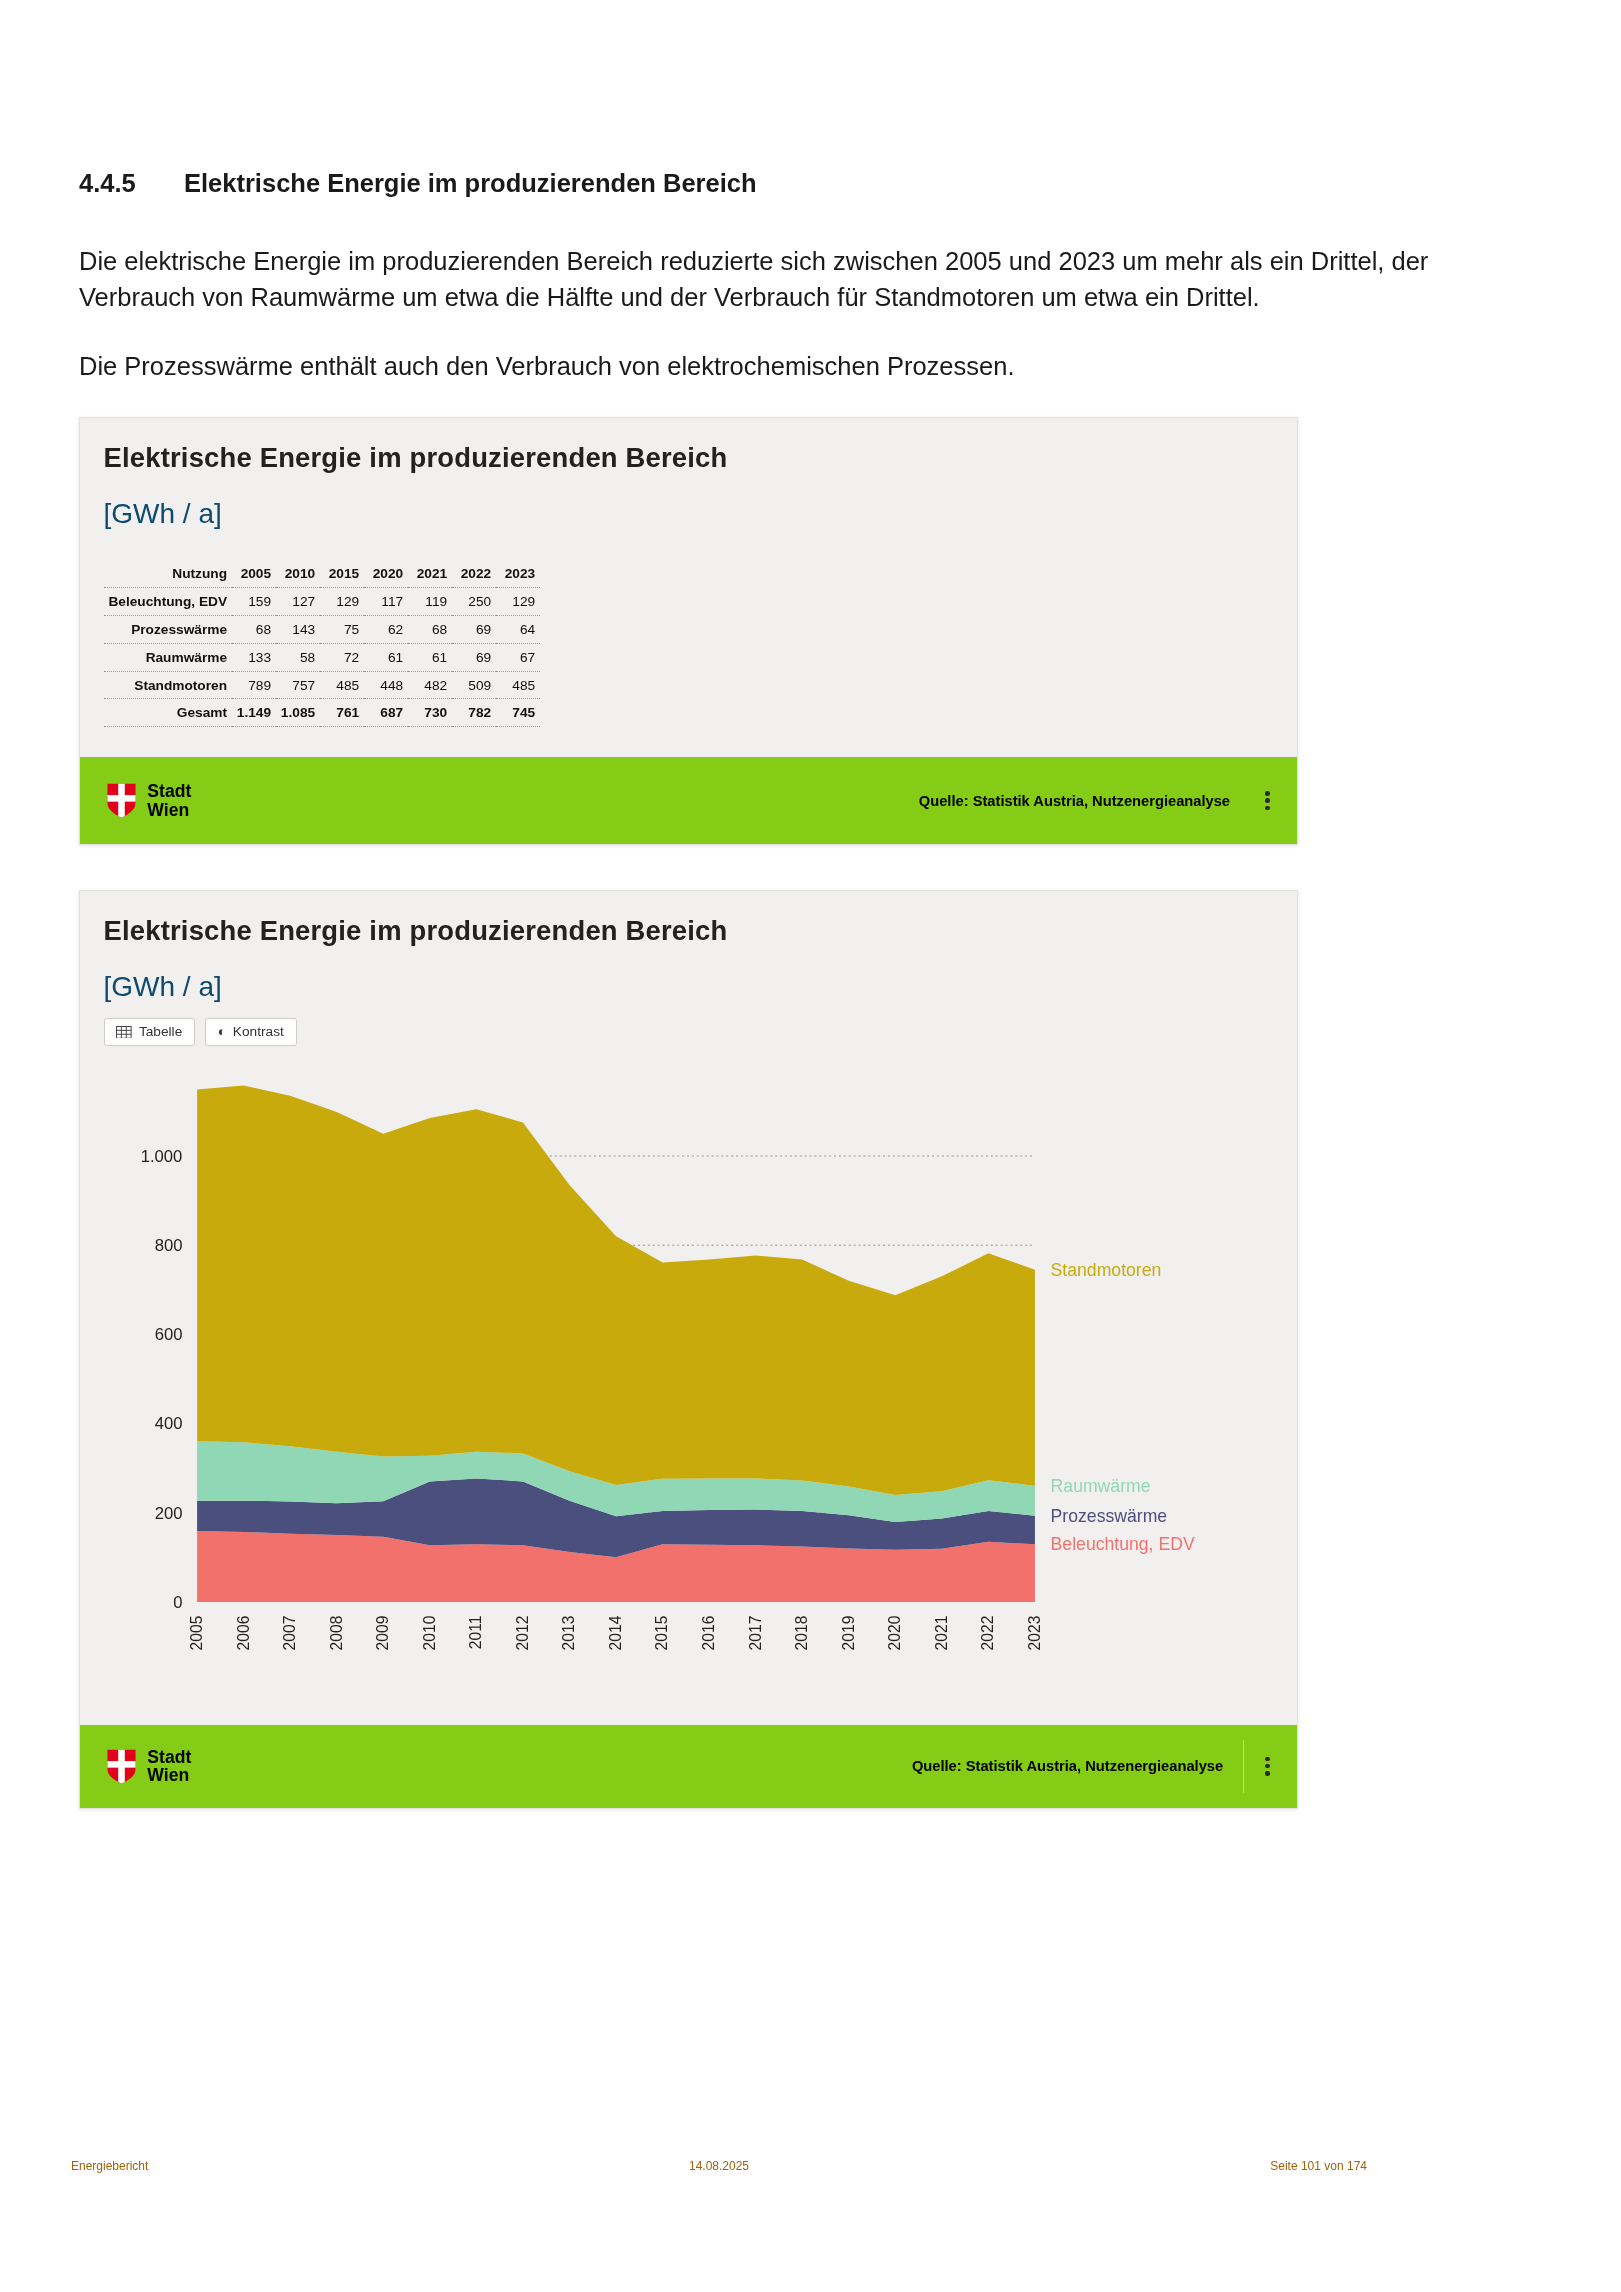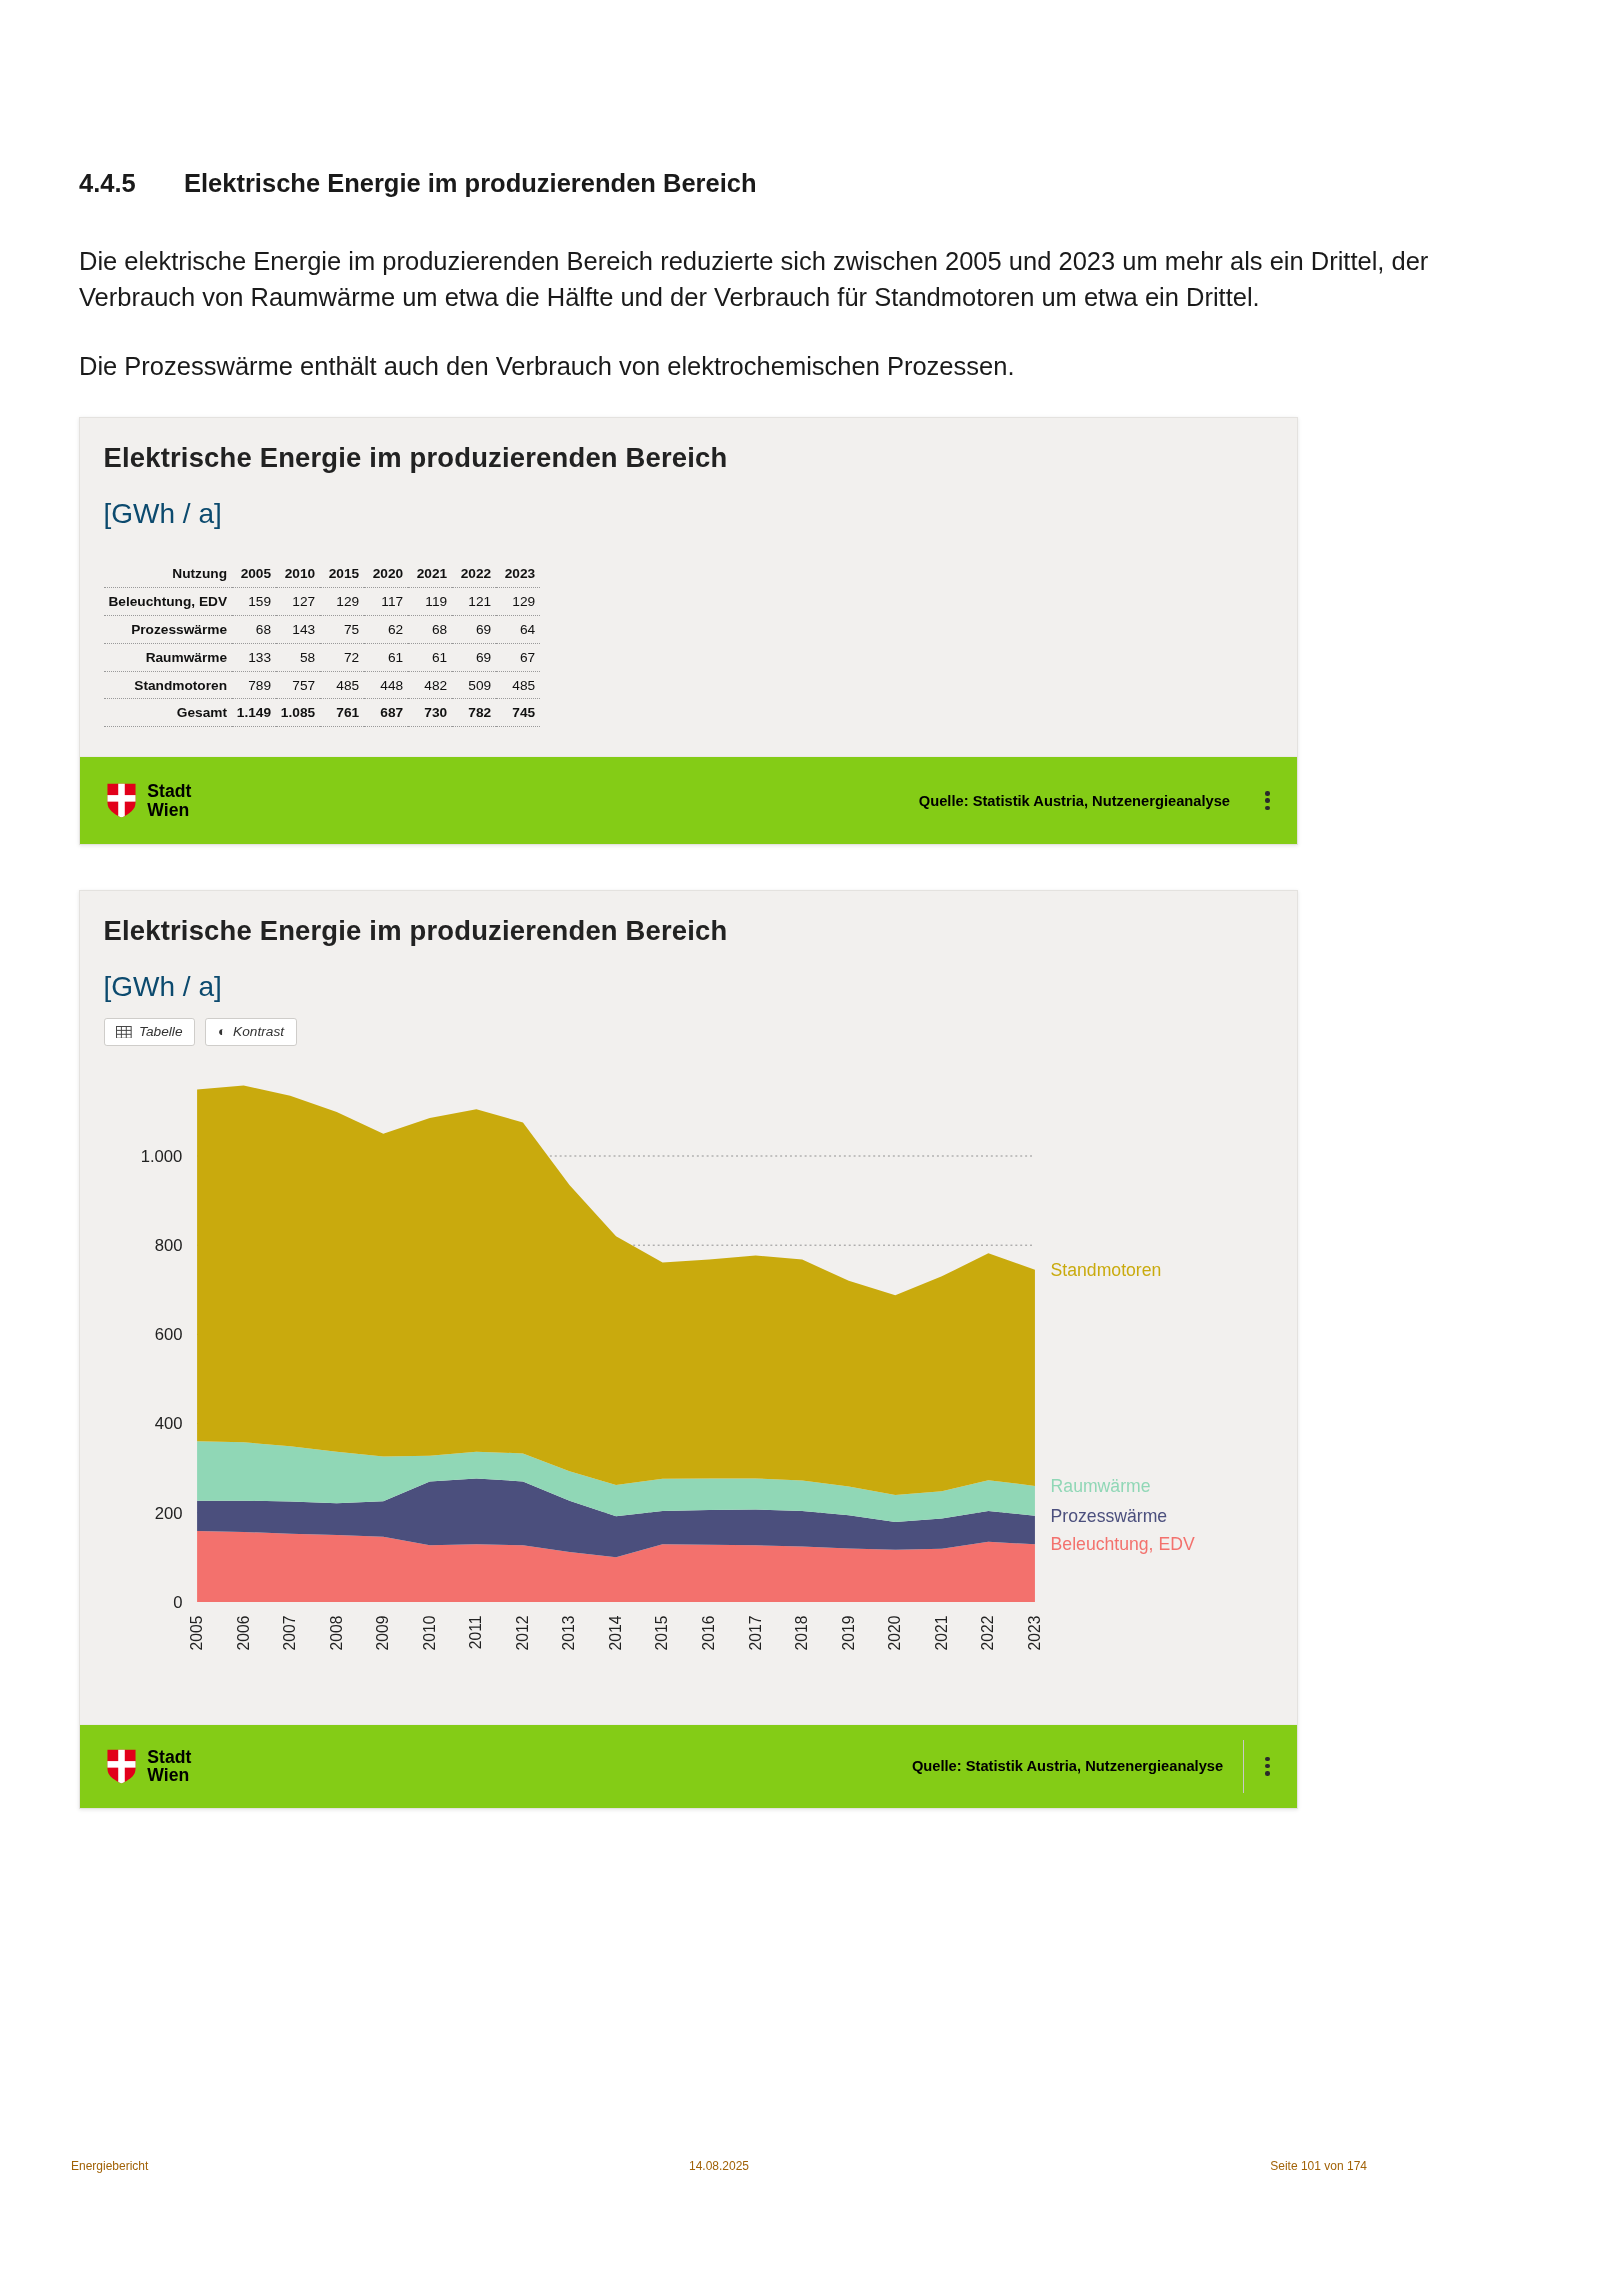--- a/index.html
+++ b/index.html
@@ -61,21 +61,21 @@
   }
   .kebab.gap-left { margin-left:27.4px; }
   .kebab .dot { width:4.4px; height:4.4px; border-radius:50%; background:#2b2b2b; }
 
   
   .chart-toolbar { display:flex; gap:9.8px; margin-top:15.7px; }
   .tool-btn {
     display:inline-flex; align-items:center; gap:6.9px;
     background:#ffffff; border:1px solid #cfcdca; border-radius:2.9px;
     font-family:"Liberation Sans", sans-serif; font-size:13.7px; color:#333;
-    padding:5.9px 11.8px; cursor:pointer; line-height:1;font-style:italic;
+    padding:5.9px 11.8px; cursor:pointer; line-height:1;
   }
   .contrast-glyph { font-size:13.7px; line-height:1; color:#333; }
 
   
   .chart { display:block; width:1172px; height:637px; margin-top:11.8px; }
   .chart text { font-family:"Liberation Sans", sans-serif; }
   .chart .gridline { stroke:#8f8f8f; stroke-width:1; stroke-dasharray:2 3; fill:none; }
   .chart .ytick { font-size:17px; fill:#222; }
   .chart .xtick { font-size:16px; fill:#222; }
   .chart .legend-label { font-size:18px; font-weight:400; }
@@ -120,21 +120,21 @@
             </tr>
         </thead>
         <tbody>
             <tr>
               <th class="label-col">Beleuchtung, EDV</th>
               <td>159</td>
               <td>127</td>
               <td>129</td>
               <td>117</td>
               <td>119</td>
-              <td>121</td>
+              <td>250</td>
               <td>129</td>
             </tr>
             <tr>
               <th class="label-col">Prozesswärme</th>
               <td>68</td>
               <td>143</td>
               <td>75</td>
               <td>62</td>
               <td>68</td>
               <td>69</td>

